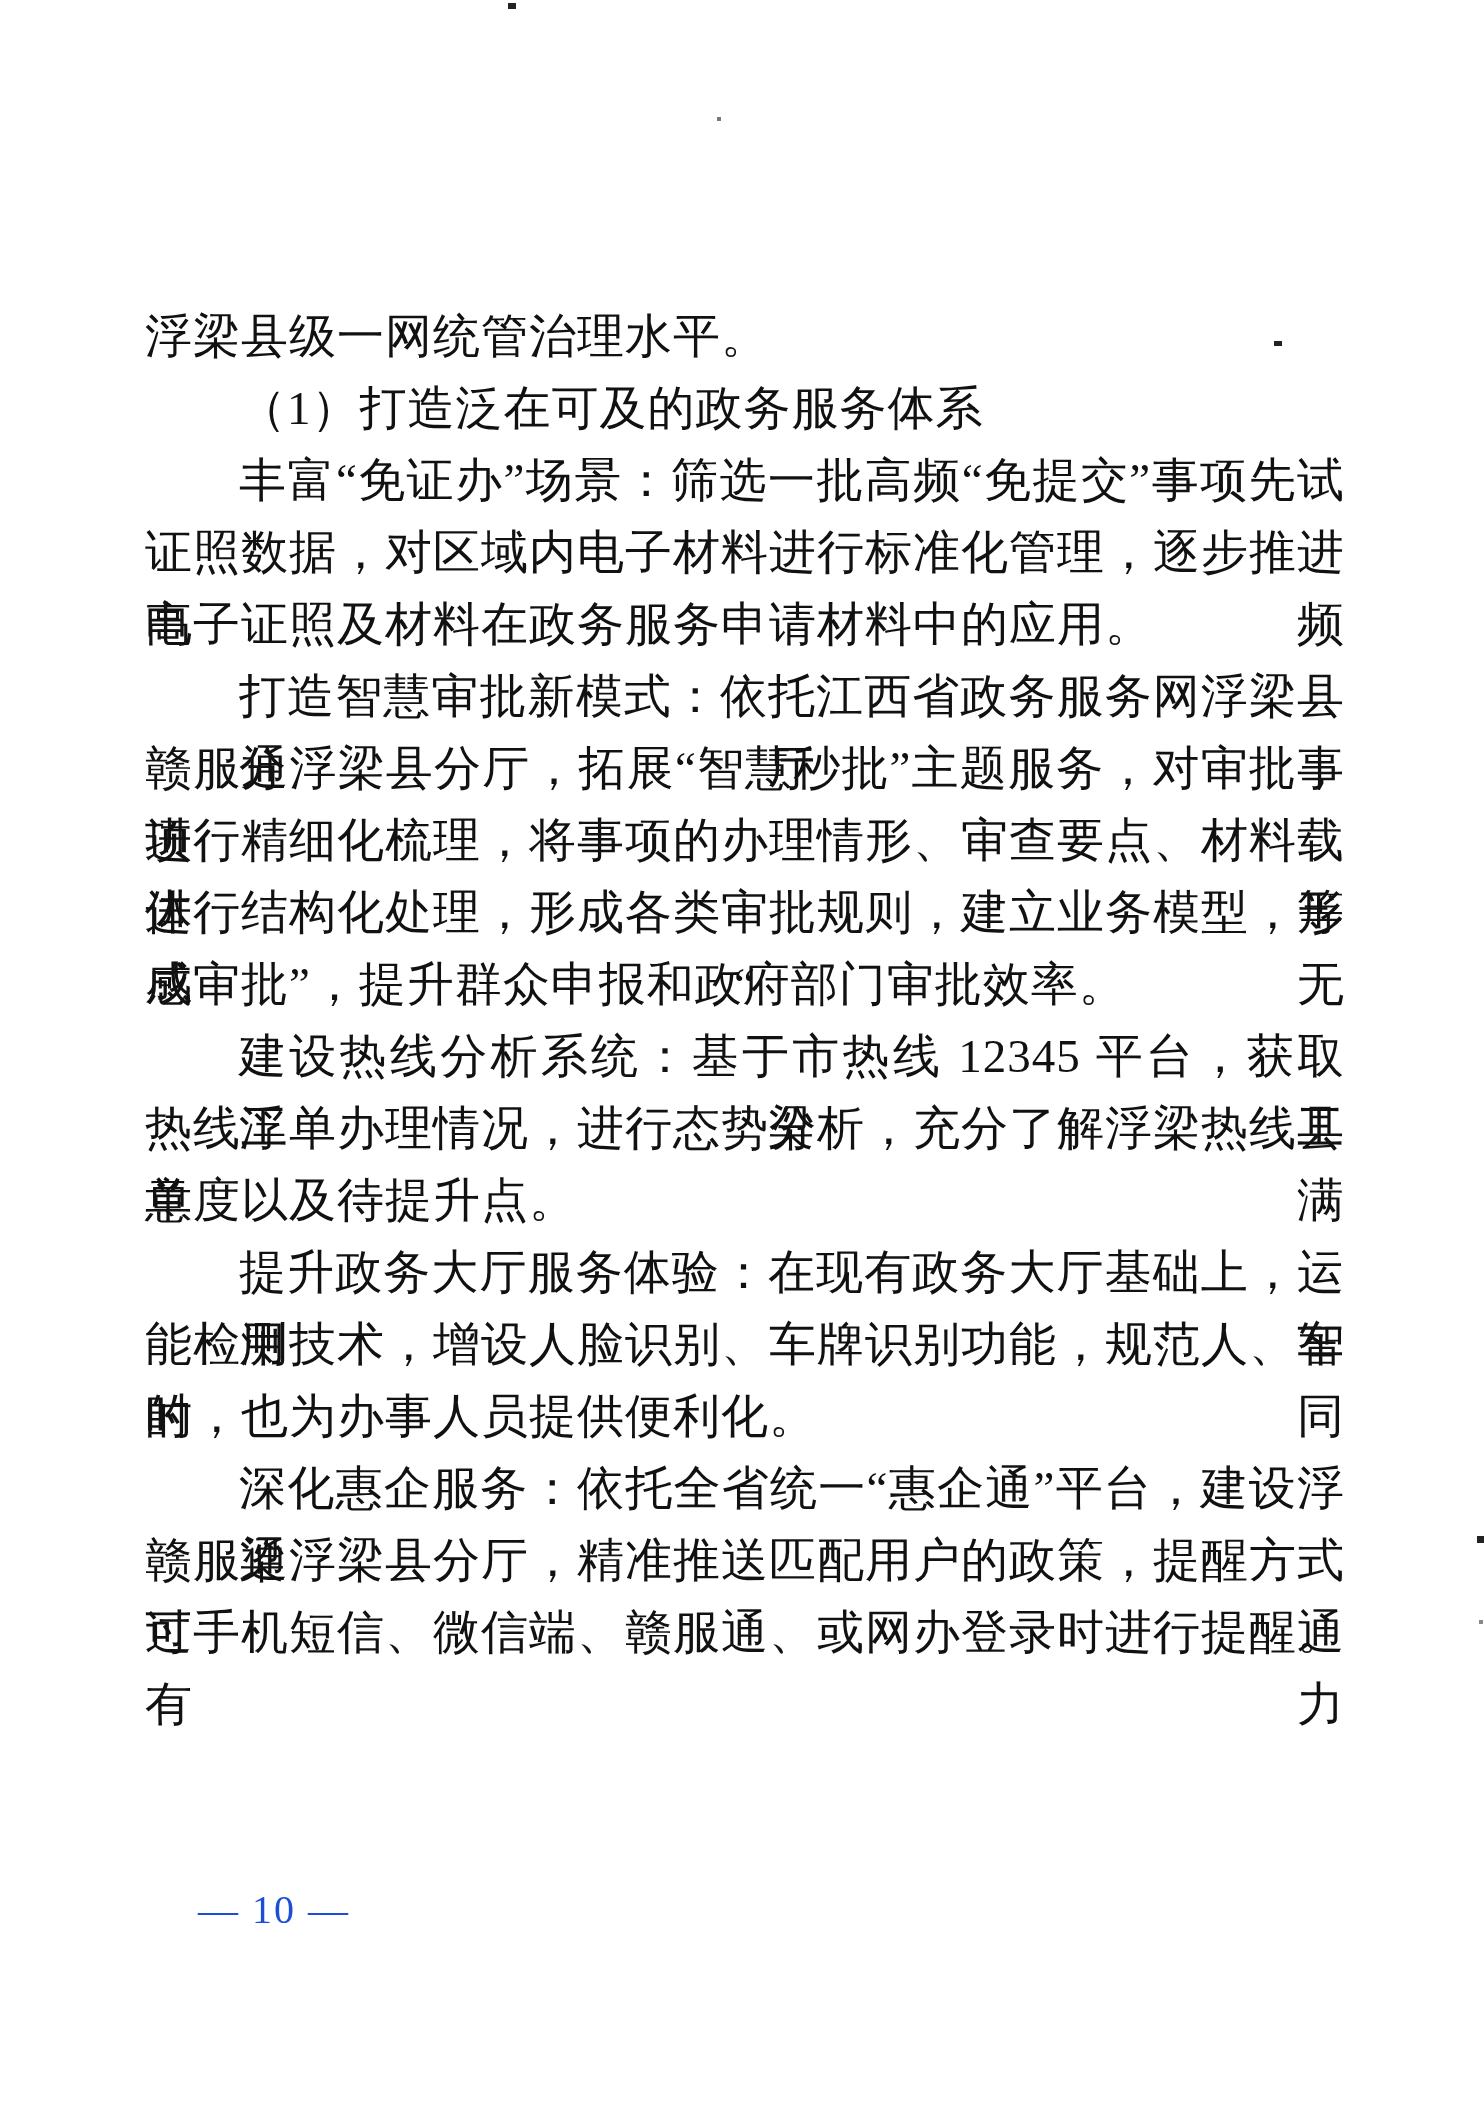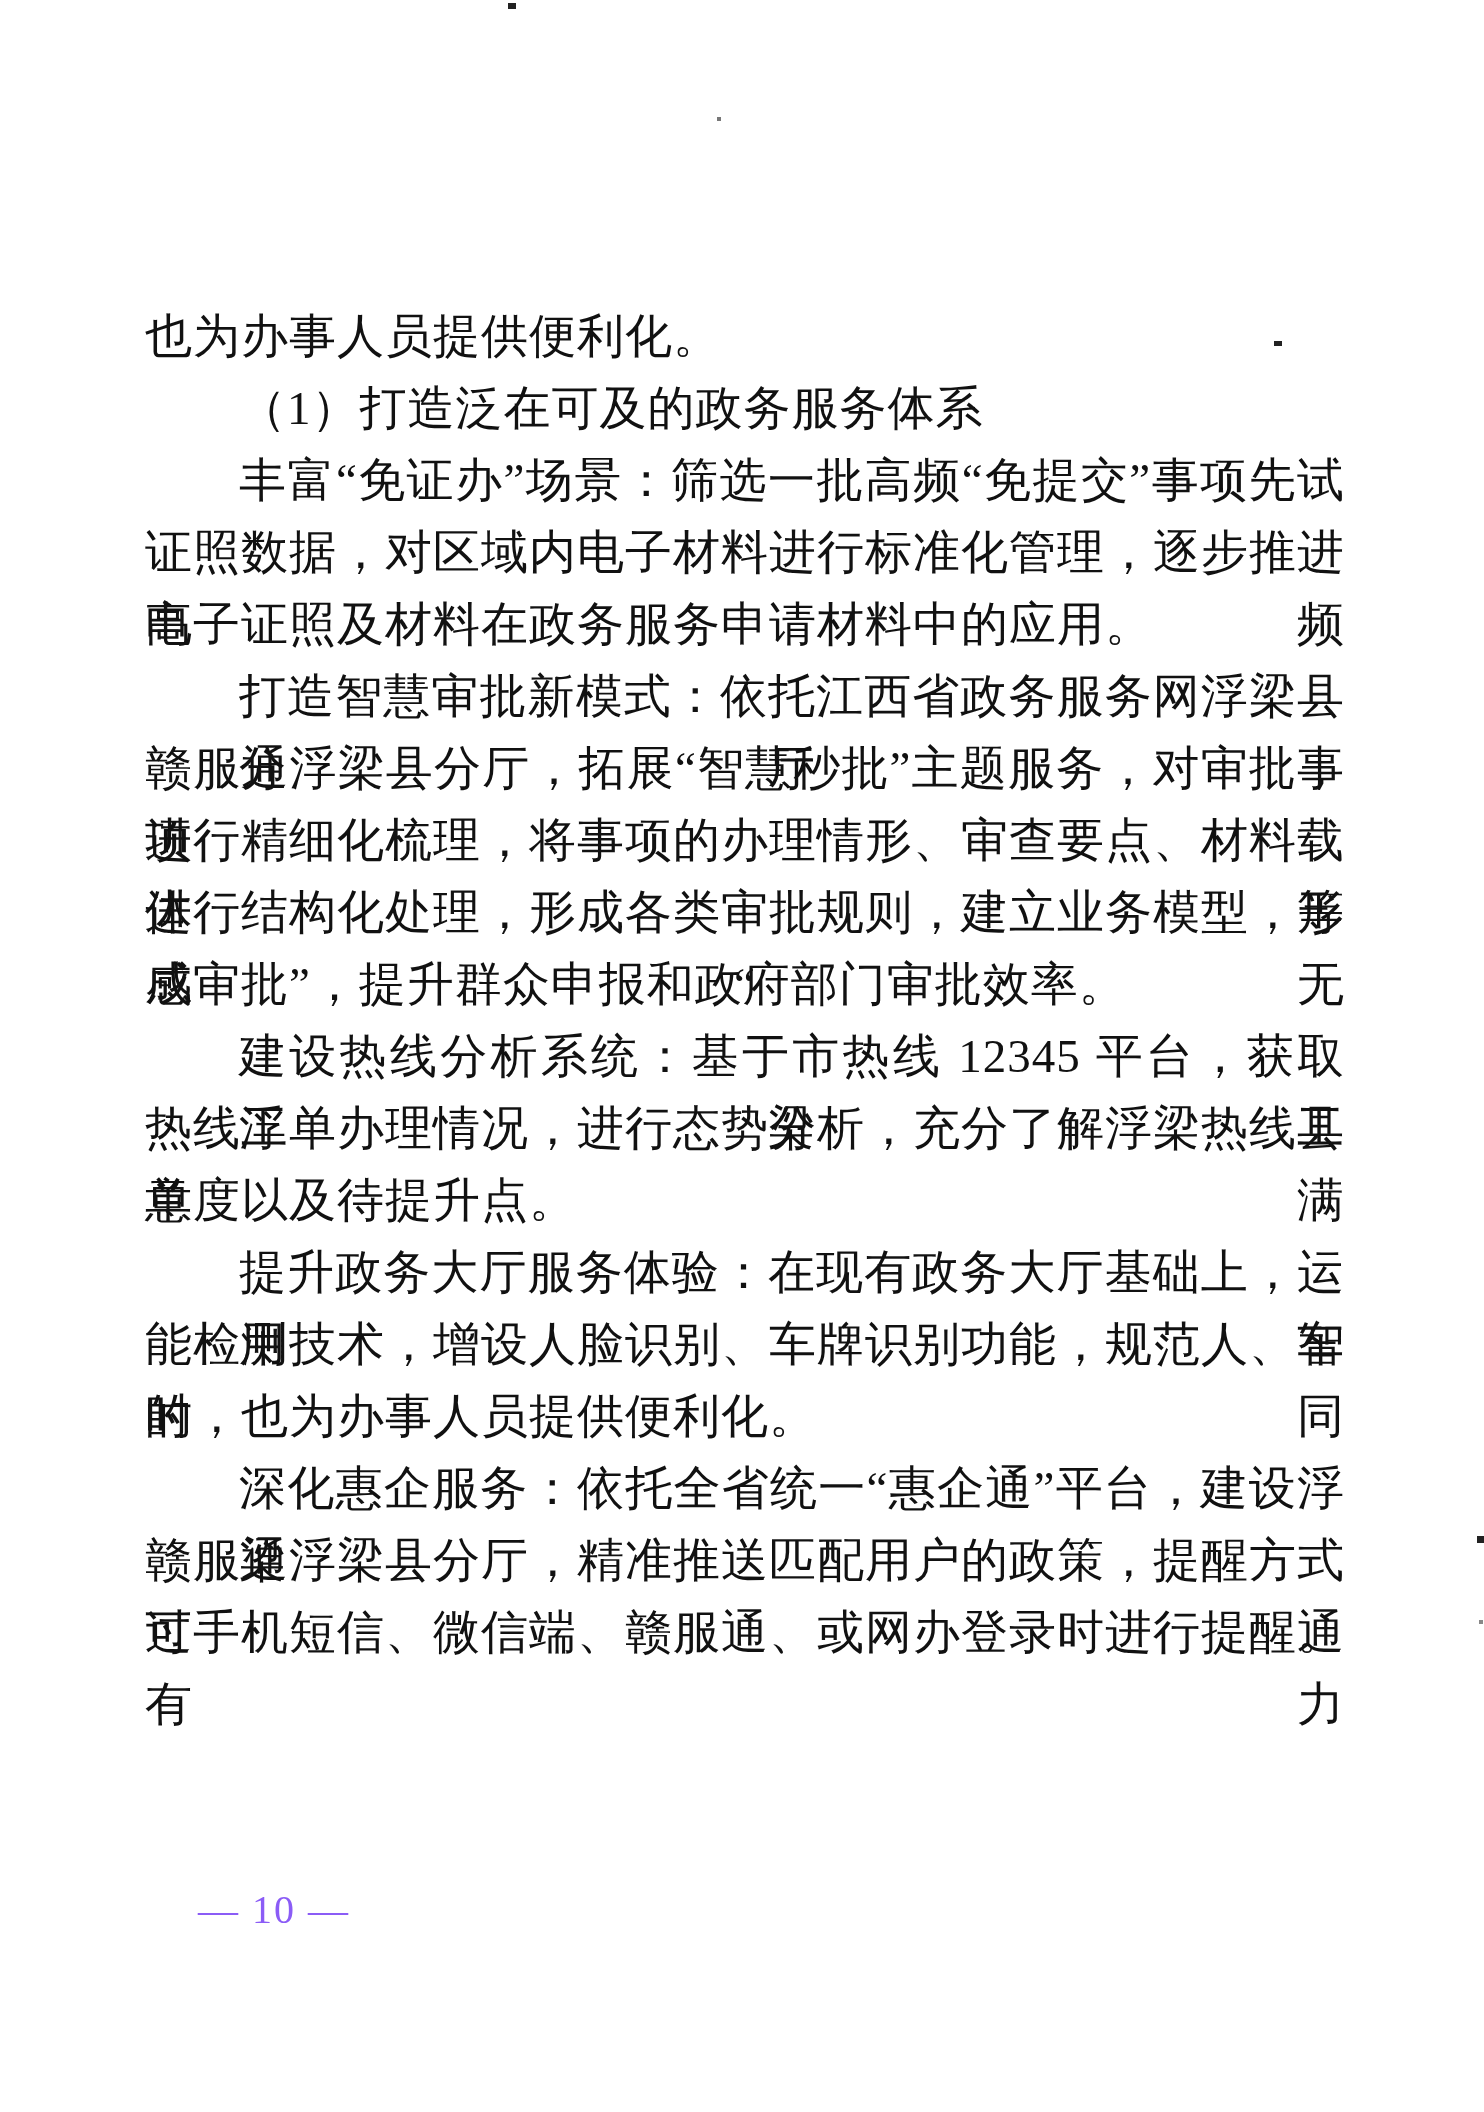--- a/index.html
+++ b/index.html
@@ -43,37 +43,37 @@
     font-weight: bold;
     font-size: 48px;
   }
   .footer {
     position: absolute;
     left: 198px;
     top: 1888px;
     font-size: 40px;
     line-height: 44px;
     letter-spacing: 2px;
-    color: #8b5cf6;
+    color: #1d4ed8;
   }
   
   .speck { position: absolute; background: #222; }
   .speck.s1 { left: 508px; top: 3px;    width: 8px; height: 6px; }
   .speck.s2 { left: 717px; top: 117px;  width: 4px; height: 4px; background:#777; }
   .speck.s3 { left: 1274px; top: 341px; width: 8px; height: 5px; }
   .speck.s4 { left: 1477px; top: 1536px; width: 7px; height: 7px; }
   .speck.s5 { left: 1479px; top: 1620px; width: 4px; height: 4px; background:#888; }
 </style>
 </head>
 <body>
 
 <div class="page">
 
   <div class="textblock">
-    <div class="ln">也为办事人员提供便利化。</div>
+    <div class="ln">浮梁县级一网统管治理水平。</div>
     <div class="ln indent">（1）打造泛在可及的政务服务体系</div>
     <div class="ln indent just">丰富“免证办”场景：筛选一批高频“免提交”事项先试</div>
     <div class="ln just">证照数据，对区域内电子材料进行标准化管理，逐步推进高频</div>
     <div class="ln">电子证照及材料在政务服务申请材料中的应用。</div>
     <div class="ln indent just">打造智慧审批新模式：依托江西省政务服务网浮梁县分厅，</div>
     <div class="ln just">赣服通浮梁县分厅，拓展“智慧秒批”主题服务，对审批事项</div>
     <div class="ln just">进行精细化梳理，将事项的办理情形、审查要点、材料载体等</div>
     <div class="ln just">进行结构化处理，形成各类审批规则，建立业务模型，形成“无</div>
     <div class="ln">感审批”，提升群众申报和政府部门审批效率。</div>
     <div class="ln indent just">建设热线分析系统：基于市热线 12345 平台，获取浮梁县</div>

